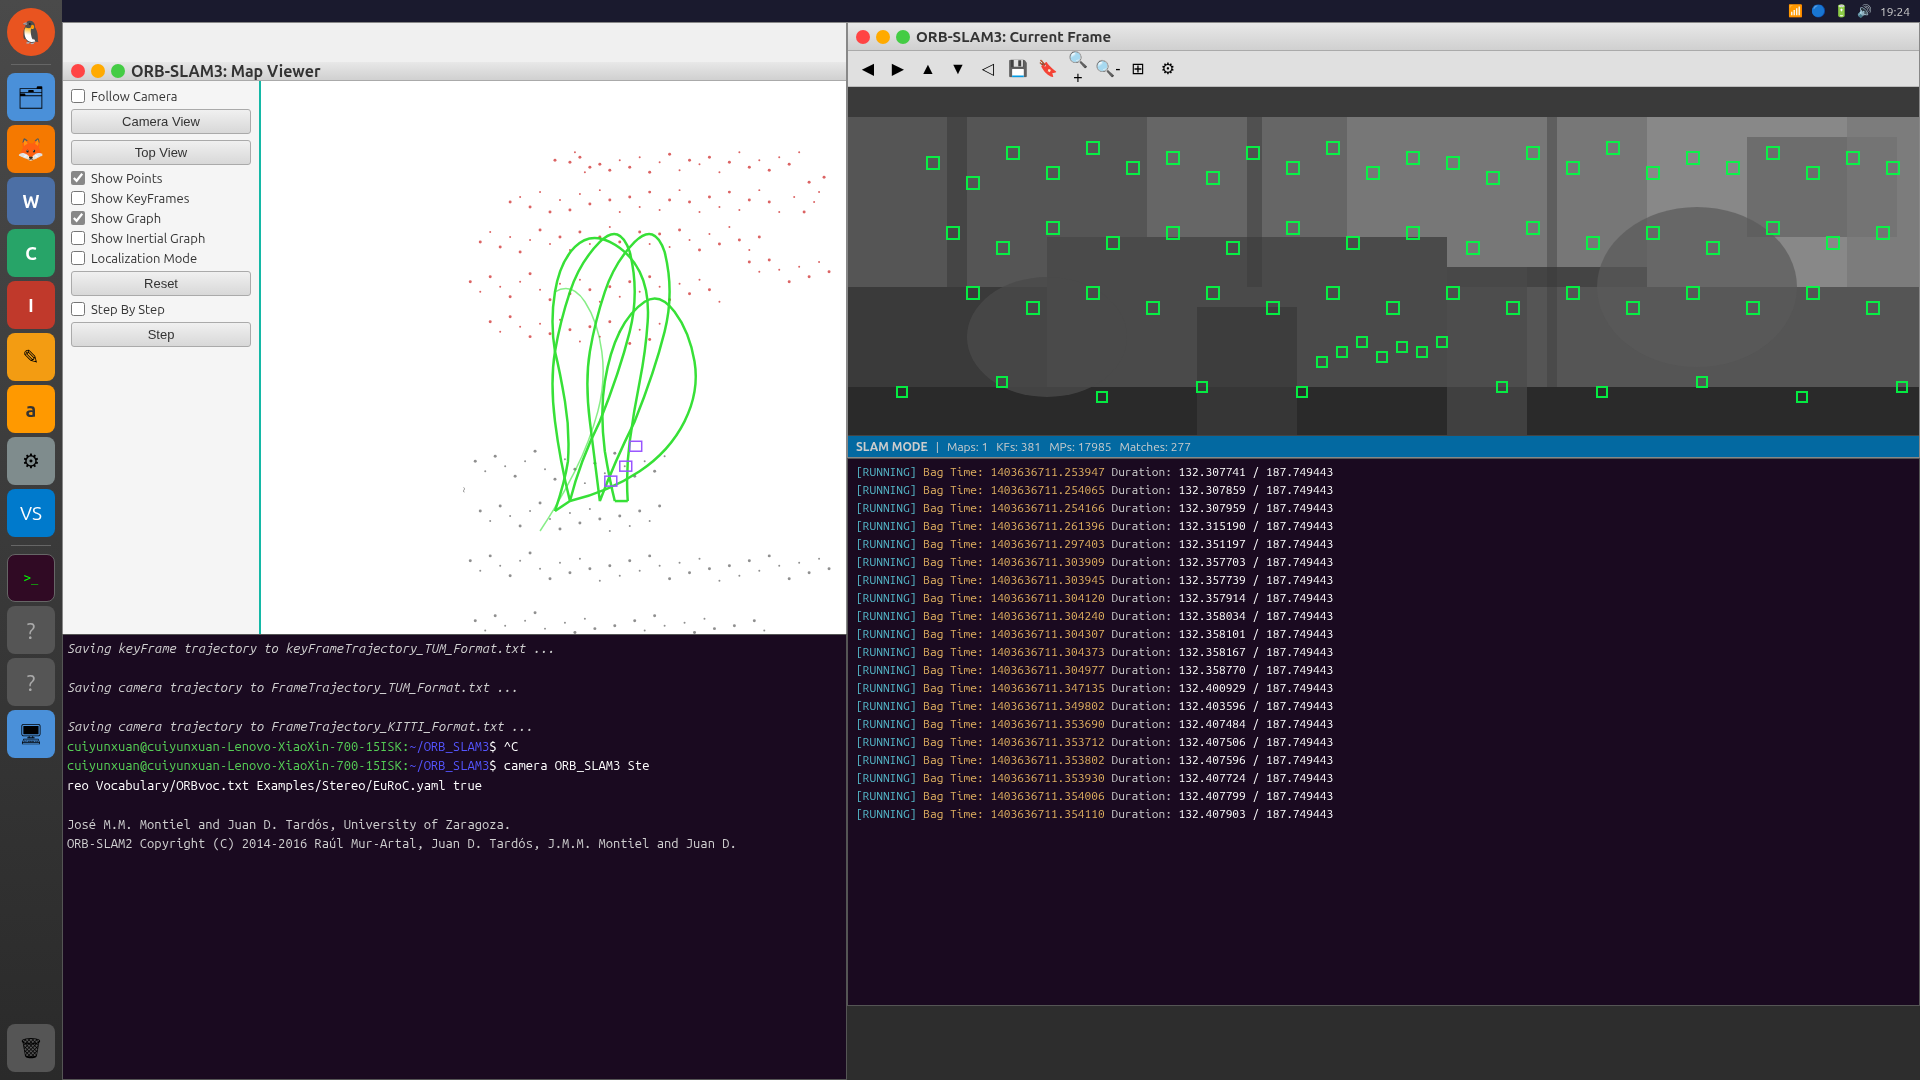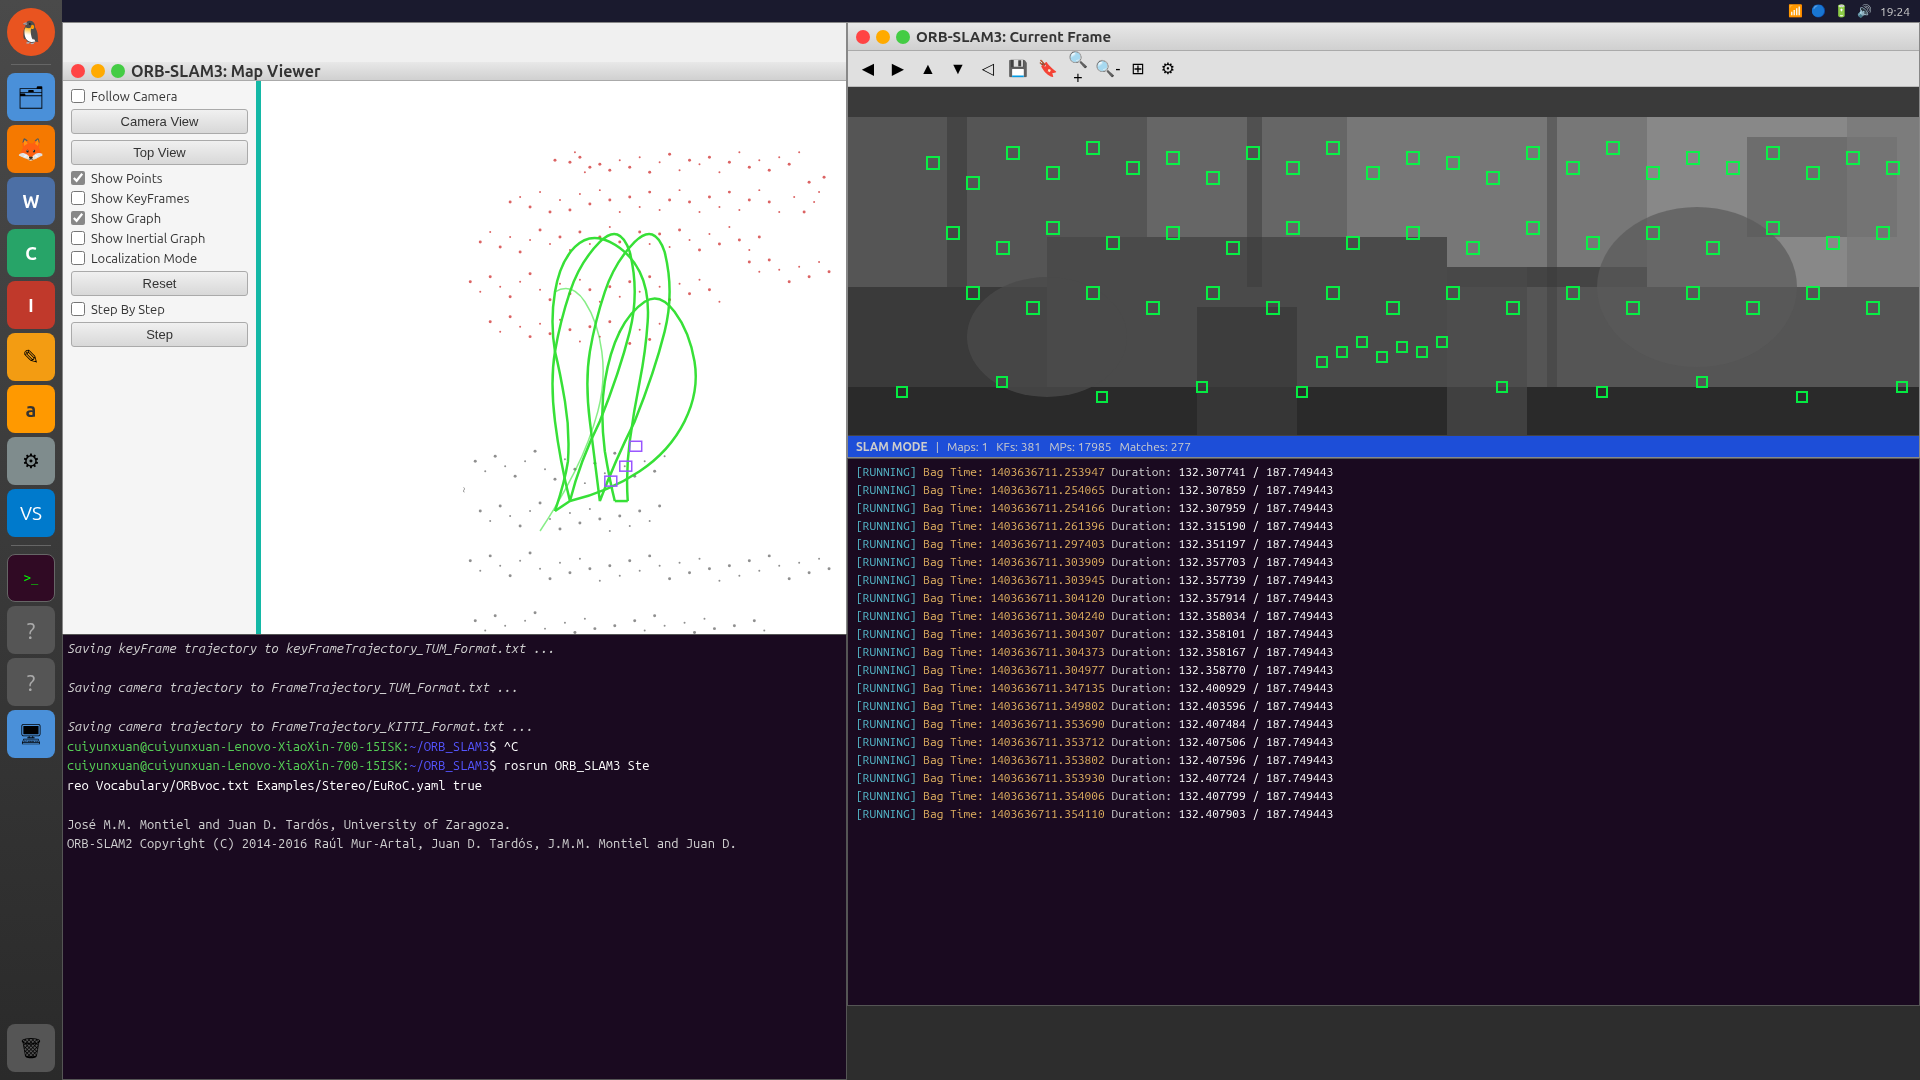--- a/index.html
+++ b/index.html
@@ -118,21 +118,21 @@
     .window-btn.maximize { background: #4c4; }
 
     .map-viewer-content {
       display: flex;
       flex: 1;
     }
 
     .map-controls {
       width: 198px;
       background: #f5f5f5;
-      border-right: 5px solid #14b8a6;
+      border-right: 2px solid #14b8a6;
       padding: 8px;
       display: flex;
       flex-direction: column;
       gap: 6px;
     }
 
     .checkbox-row {
       display: flex;
       align-items: center;
       gap: 6px;
@@ -223,21 +223,21 @@
 
     .frame-canvas {
       flex: 1;
       position: relative;
       overflow: hidden;
       background: #222;
     }
 
     .frame-status {
       height: 22px;
-      background: #1d4ed8;
+      background: #0369a1;
       border-top: 1px solid #444;
       display: flex;
       align-items: center;
       padding: 0 8px;
       font-size: 12px;
       color: #ccc;
       gap: 8px;
     }
 
     .status-slam { font-weight: bold; }
@@ -809,21 +809,21 @@
   <span style="color:#f44; margin-left:8px;">R:0 G:0 B:0</span>
 </div>
 
 <div class="terminal-window">
   <div class="terminal-line"><span style="font-style:italic;">Saving keyFrame trajectory to keyFrameTrajectory_TUM_Format.txt ...</span></div>
   <div class="terminal-line">&nbsp;</div>
   <div class="terminal-line"><span style="font-style:italic;">Saving camera trajectory to FrameTrajectory_TUM_Format.txt ...</span></div>
   <div class="terminal-line">&nbsp;</div>
   <div class="terminal-line"><span style="font-style:italic;">Saving camera trajectory to FrameTrajectory_KITTI_Format.txt ...</span></div>
   <div class="terminal-line"><span style="color:#5c5;">cuiyunxuan@cuiyunxuan-Lenovo-XiaoXin-700-15ISK:</span><span style="color:#55f;">~/ORB_SLAM3</span><span style="color:#fff;">$ ^C</span></div>
-  <div class="terminal-line"><span style="color:#5c5;">cuiyunxuan@cuiyunxuan-Lenovo-XiaoXin-700-15ISK:</span><span style="color:#55f;">~/ORB_SLAM3</span><span style="color:#fff;">$ rosrun ORB_SLAM3 Ste</span></div>
+  <div class="terminal-line"><span style="color:#5c5;">cuiyunxuan@cuiyunxuan-Lenovo-XiaoXin-700-15ISK:</span><span style="color:#55f;">~/ORB_SLAM3</span><span style="color:#fff;">$ camera ORB_SLAM3 Ste</span></div>
   <div class="terminal-line"><span style="color:#fff;">reo Vocabulary/ORBvoc.txt Examples/Stereo/EuRoC.yaml true</span></div>
   <div class="terminal-line">&nbsp;</div>
   <div class="terminal-line">José M.M. Montiel and Juan D. Tardós, University of Zaragoza.</div>
   <div class="terminal-line">ORB-SLAM2 Copyright (C) 2014-2016 Raúl Mur-Artal, Juan D. Tardós, J.M.M. Montiel and Juan D.</div>
 </div>
 
 <div class="log-window">
 <div class="log-line"><span class="running">[RUNNING]</span>   <span class="timestamp">Bag Time: 1403636711.253947</span>   <span class="duration-label">Duration: </span><span class="duration-val">132.307741 / 187.749443</span></div>
     <div class="log-line"><span class="running">[RUNNING]</span>   <span class="timestamp">Bag Time: 1403636711.254065</span>   <span class="duration-label">Duration: </span><span class="duration-val">132.307859 / 187.749443</span></div>
     <div class="log-line"><span class="running">[RUNNING]</span>   <span class="timestamp">Bag Time: 1403636711.254166</span>   <span class="duration-label">Duration: </span><span class="duration-val">132.307959 / 187.749443</span></div>

